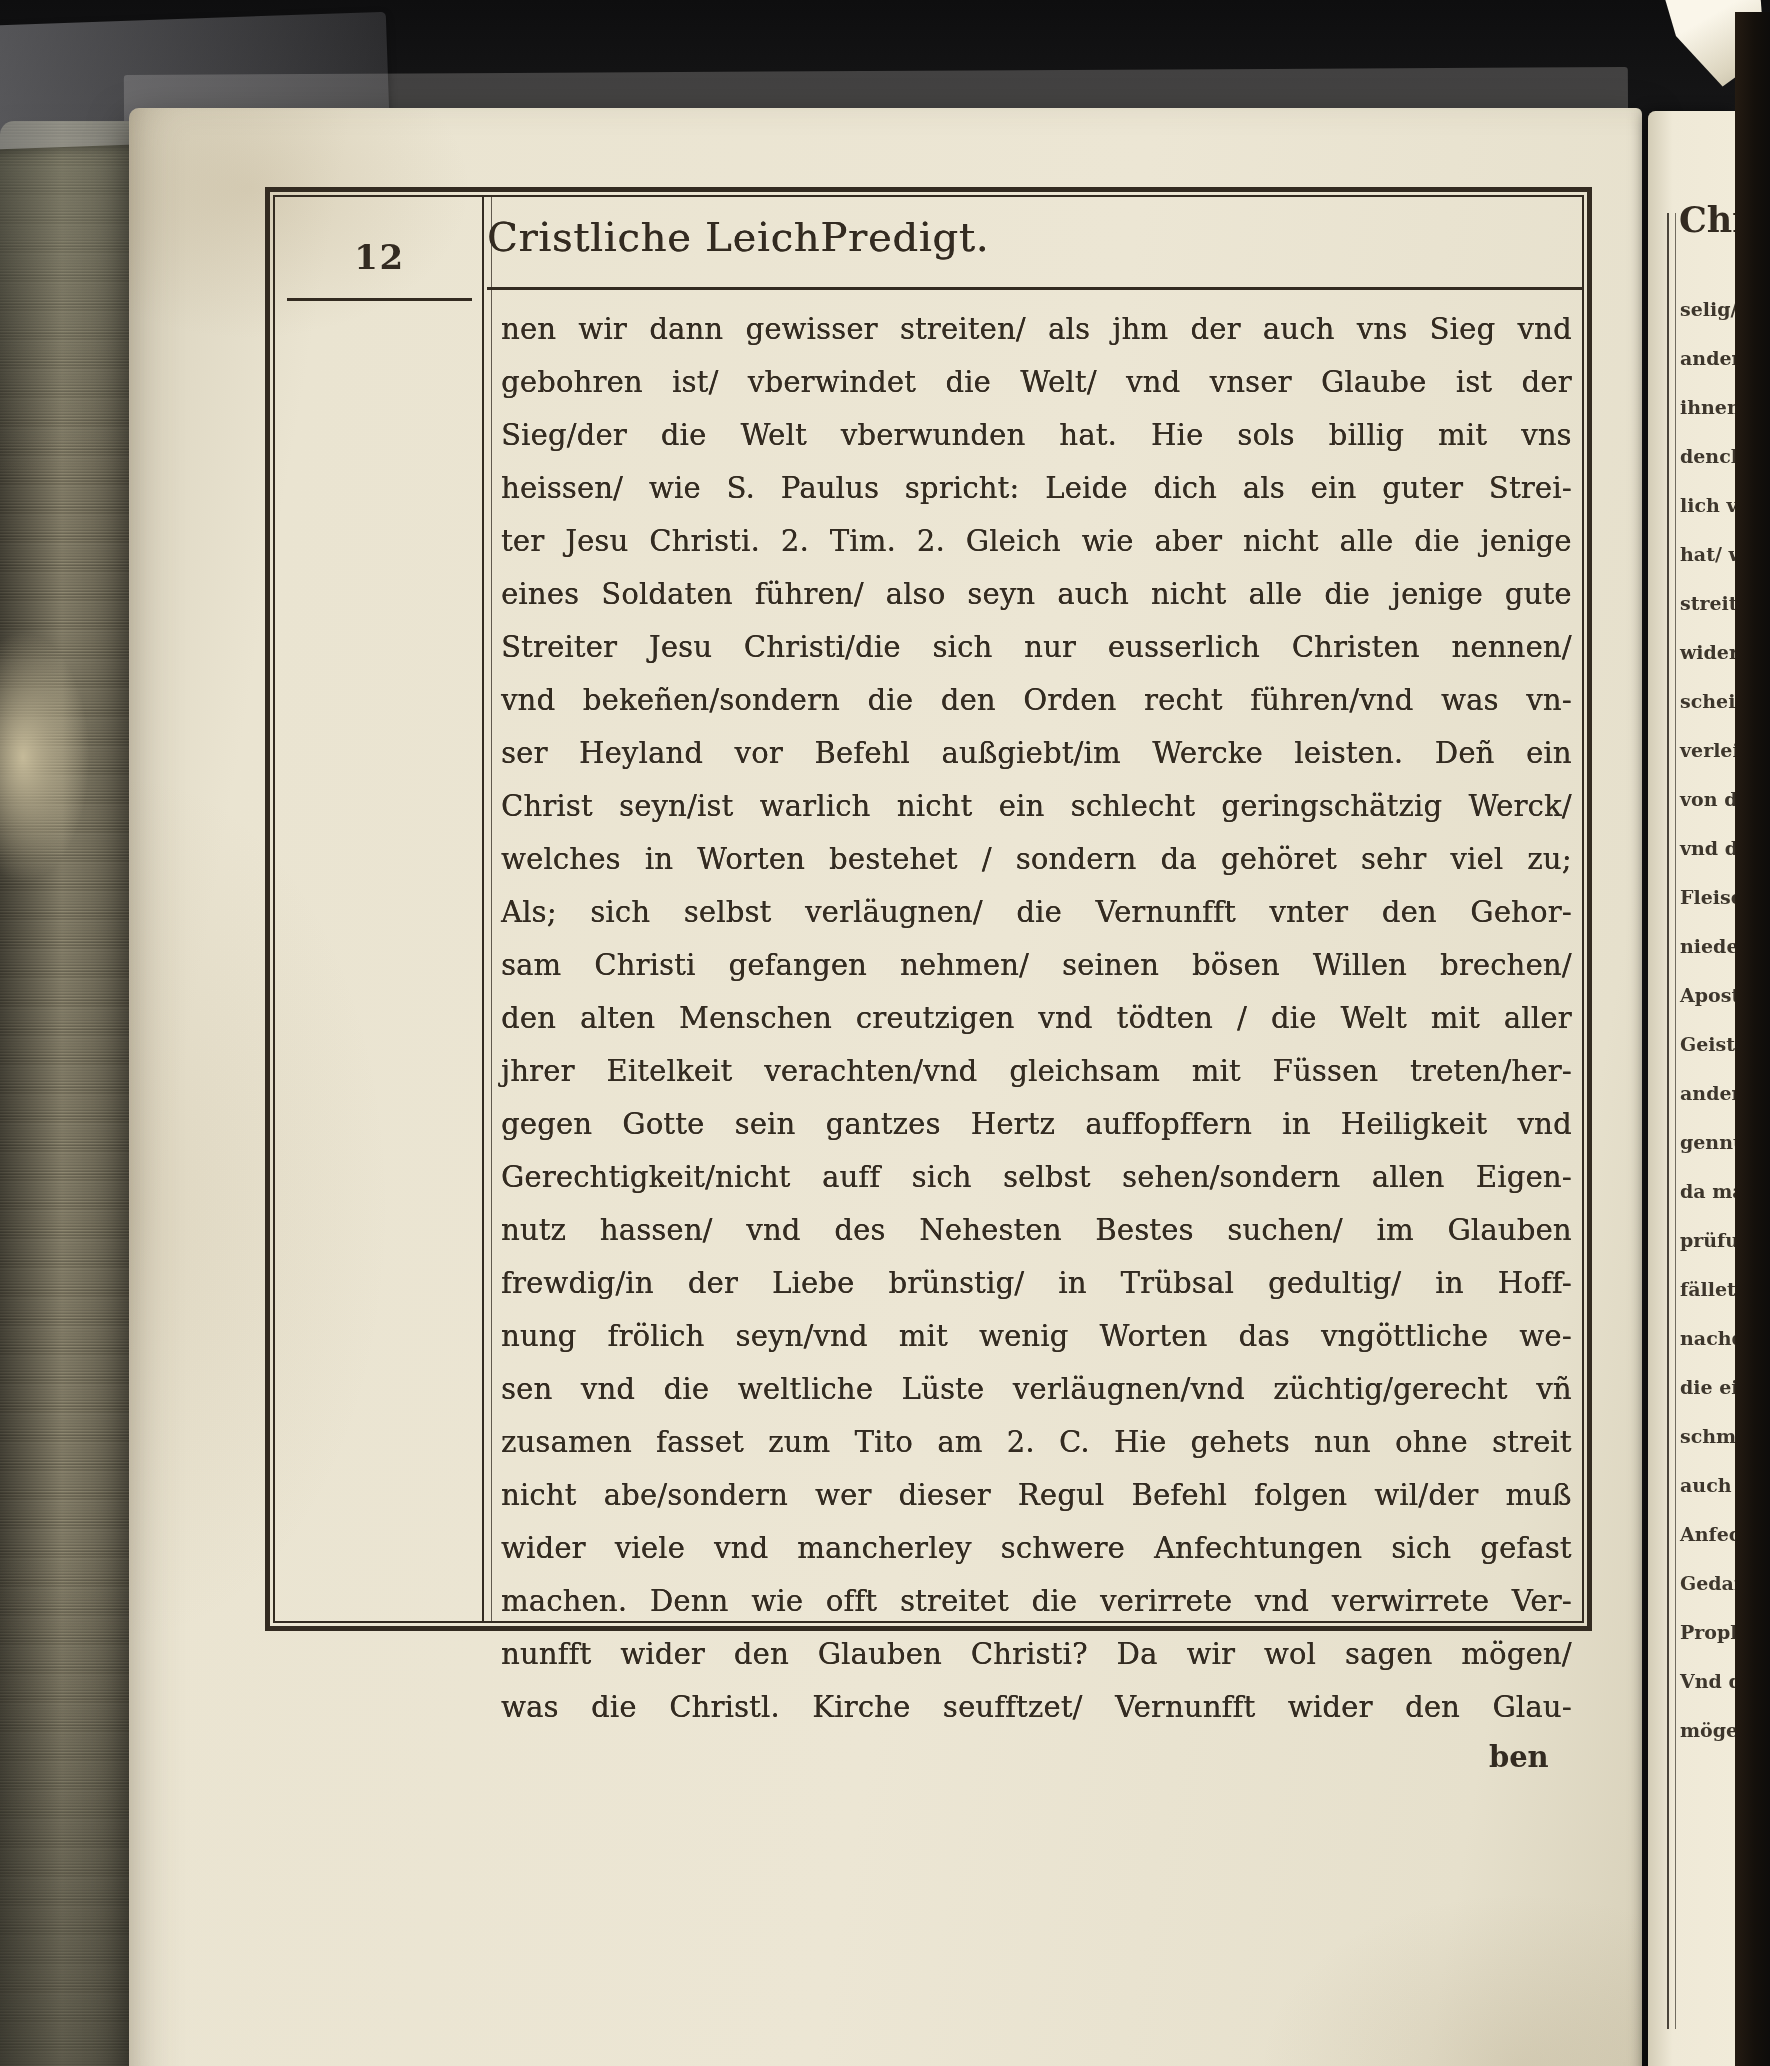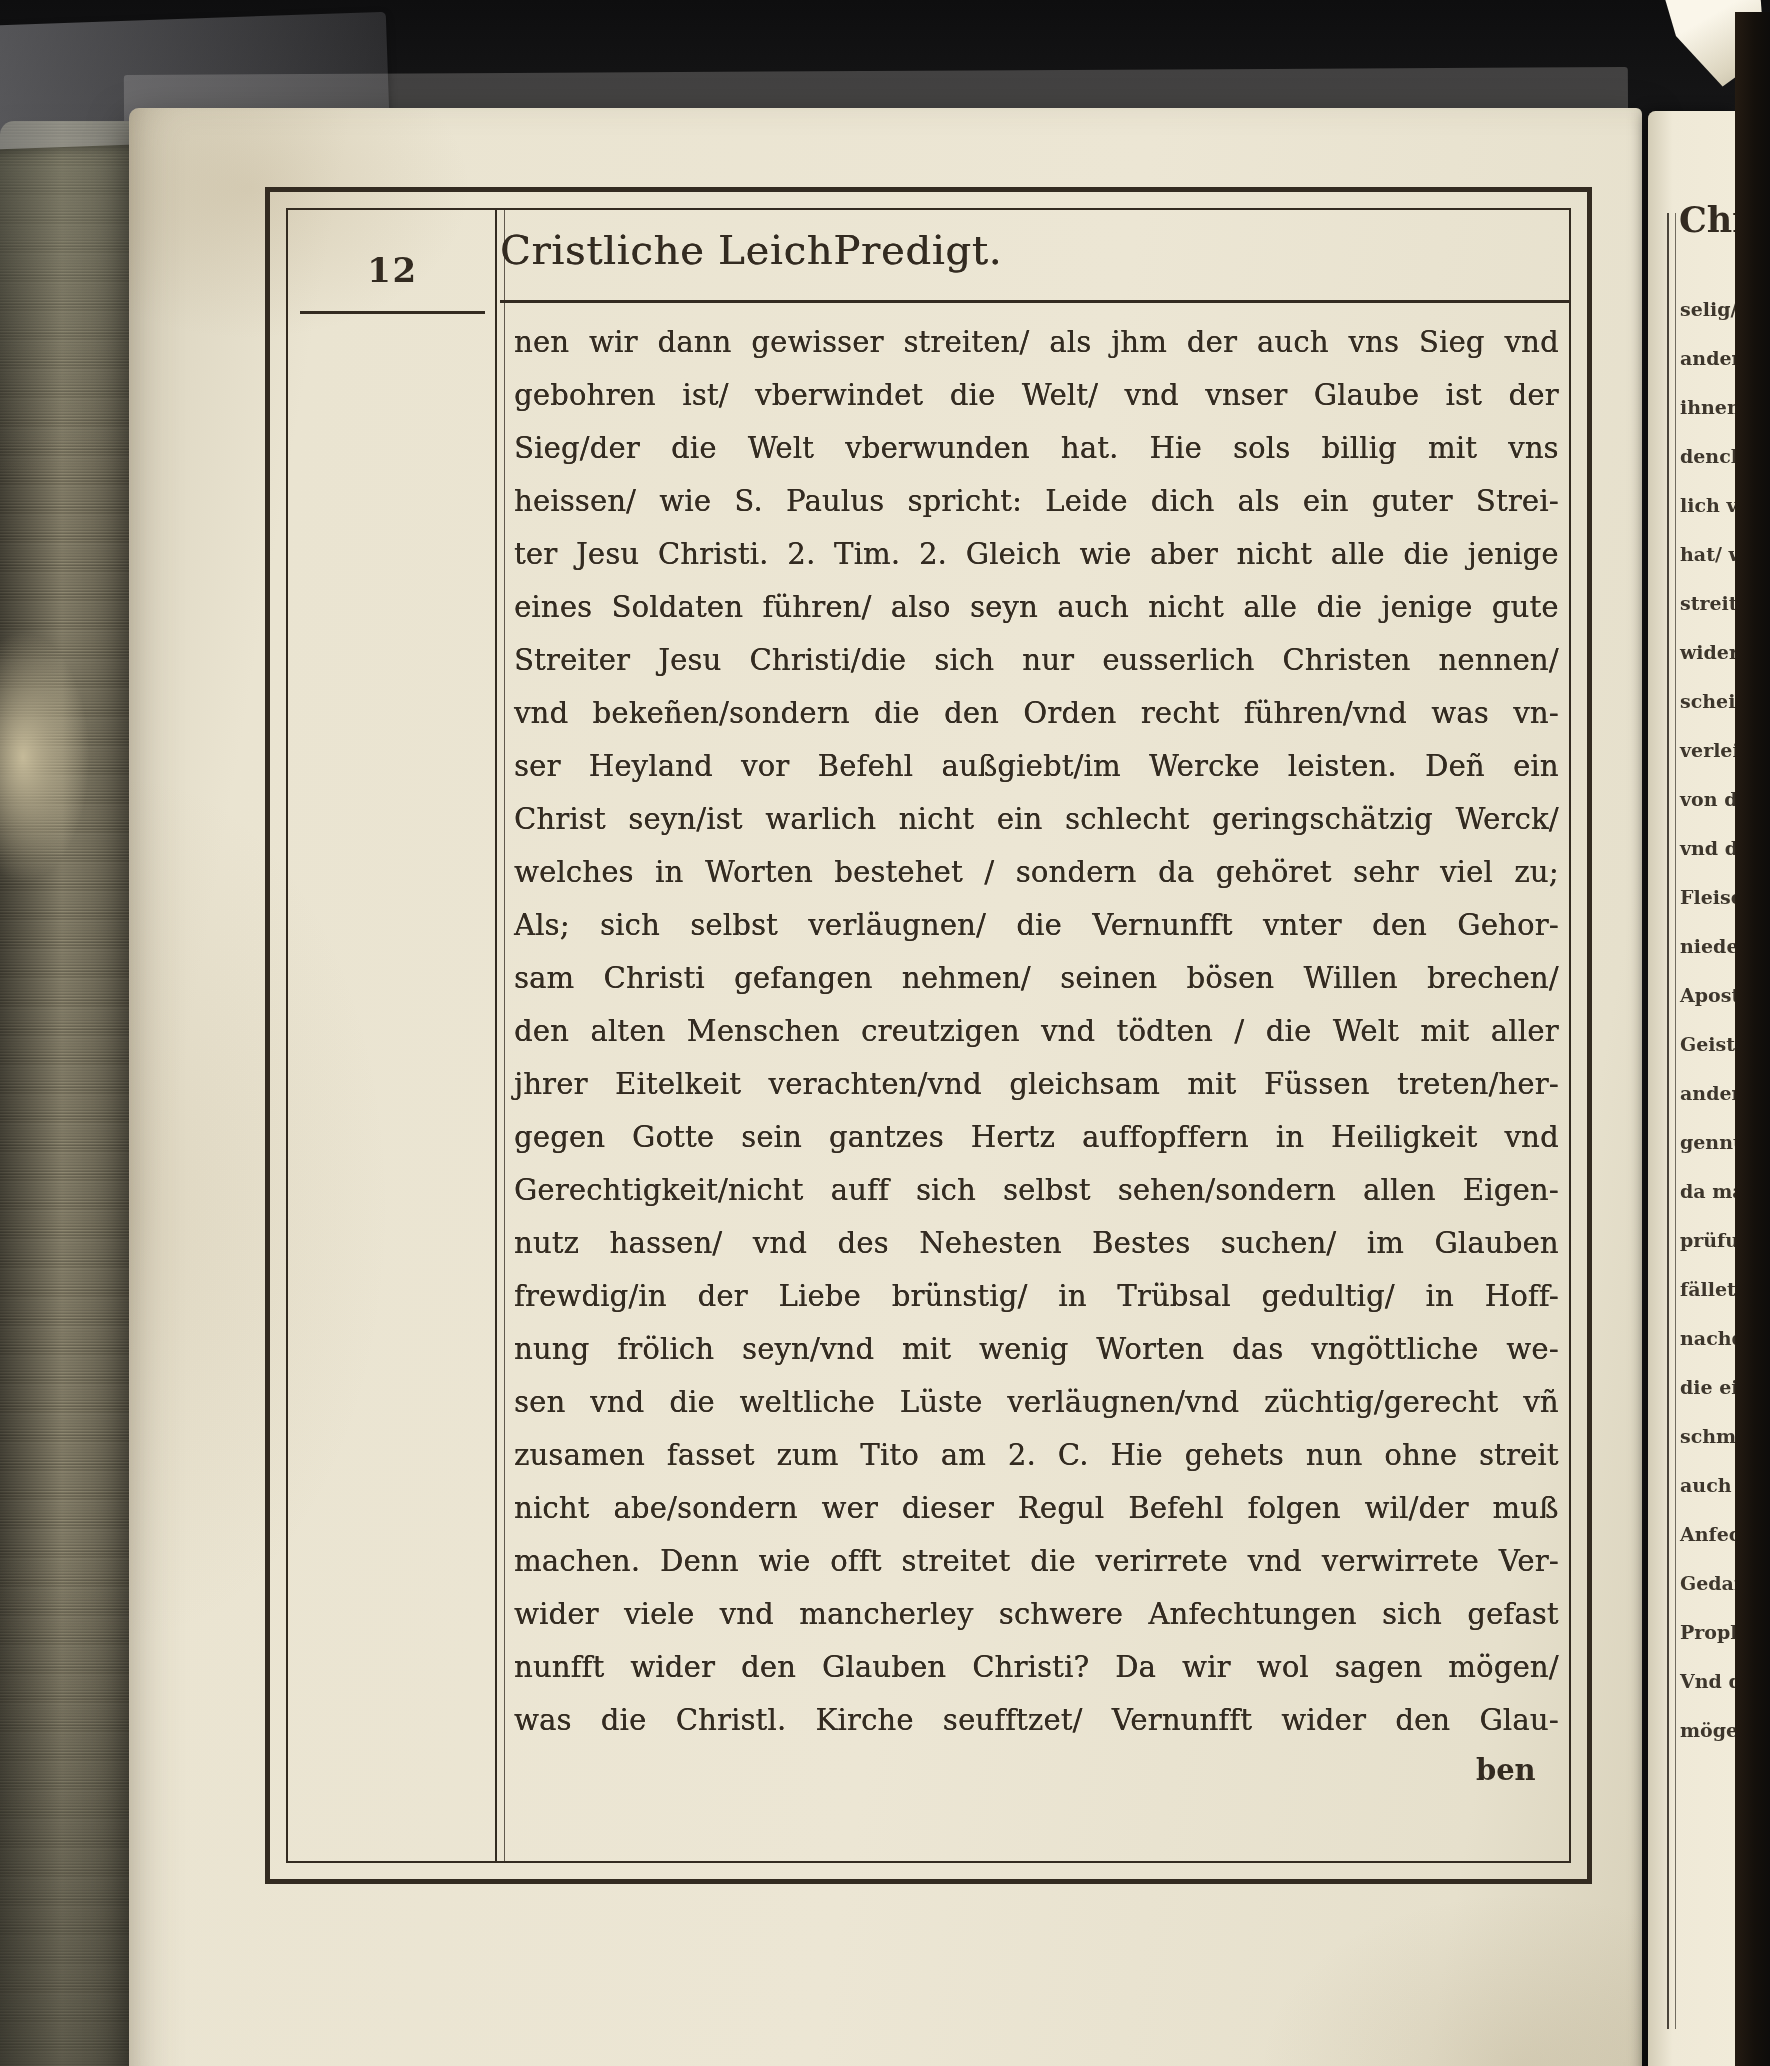--- a/index.html
+++ b/index.html
@@ -38,22 +38,22 @@
       radial-gradient(ellipse 372px 620px at 0% 55%, rgba(140,120,80,0.13), transparent 70%),
       radial-gradient(ellipse 372px 248px at 92% 98%, rgba(130,110,70,0.14), transparent 70%),
       linear-gradient(100deg,#d8d1bc 0%,#eae4d1 12%,#ece6d4 55%,#e6e0cc 88%,#d7d0b9 100%);
     border-radius:10px 5.8px 4.1px 6.6px;
     box-shadow:0 17.4px 39px rgba(0,0,0,0.55),
       inset 0 -25px 37px -25px rgba(80,65,40,0.35),
       inset 29px 0 54px -33px rgba(70,58,38,0.45);
   }
   
   .frame{
-    position:absolute;left:136px;top:79px;width:1327px;height:1697px;
-    border:5.4px solid var(--ink,#332b21);padding:16px;box-sizing:border-box;
+    position:absolute;left:136px;top:79px;width:1327px;height:1444px;
+    border:5.4px solid var(--ink,#332b21);padding:3px;box-sizing:border-box;
   }
   .frame-inner{
     position:relative;width:100%;height:100%;
     border:2.1px solid var(--ink,#332b21);box-sizing:border-box;
   }
   .page-number{
     position:absolute;left:0;top:40px;width:209px;text-align:center;
     font-size:34px;font-weight:700;letter-spacing:1.7px;
   }
   .margin-rule{position:absolute;left:11.6px;top:101px;width:185px;height:2.9px;background:var(--ink,#332b21);}
@@ -139,22 +139,22 @@
               <div class="line">den alten Menschen creutzigen vnd tödten / die Welt mit aller</div>
               <div class="line">jhrer Eitelkeit verachten/vnd gleichsam mit Füssen treten/her-</div>
               <div class="line">gegen Gotte sein gantzes Hertz auffopffern in Heiligkeit vnd</div>
               <div class="line">Gerechtigkeit/nicht auff sich selbst sehen/sondern allen Eigen-</div>
               <div class="line">nutz hassen/ vnd des Nehesten Bestes suchen/ im Glauben</div>
               <div class="line">frewdig/in der Liebe brünstig/ in Trübsal gedultig/ in Hoff-</div>
               <div class="line">nung frölich seyn/vnd mit wenig Worten das vngöttliche we-</div>
               <div class="line">sen vnd die weltliche Lüste verläugnen/vnd züchtig/gerecht vñ</div>
               <div class="line">zusamen fasset zum Tito am 2. C.  Hie gehets nun ohne streit</div>
               <div class="line">nicht abe/sondern wer dieser Regul Befehl folgen wil/der muß</div>
+              <div class="line">wider viele vnd mancherley schwere Anfechtungen sich gefast</div>
               <div class="line">machen. Denn wie offt streitet die verirrete vnd verwirrete Ver-</div>
-              <div class="line">wider viele vnd mancherley schwere Anfechtungen sich gefast</div>
               <div class="line">nunfft wider den Glauben Christi? Da wir wol sagen mögen/</div>
               <div class="line">was die Christl. Kirche seufftzet/ Vernunfft wider den Glau-</div>
             </div>
           <div class="catchword">ben</div>
         </div>
       </div>
     </div>
   </div>
 
   <div class="page-right">

